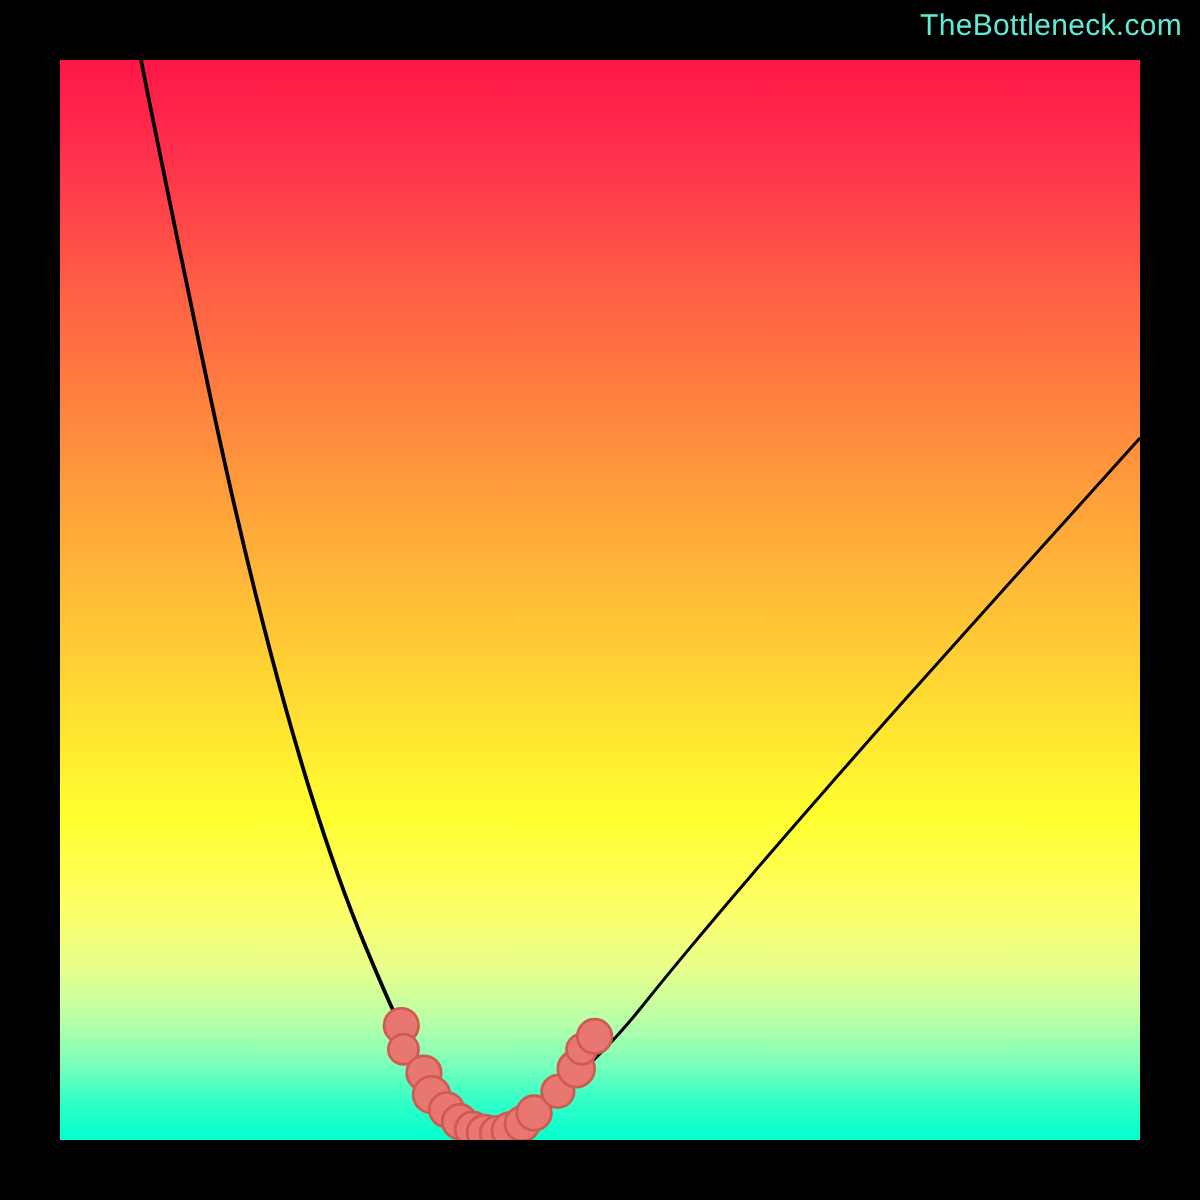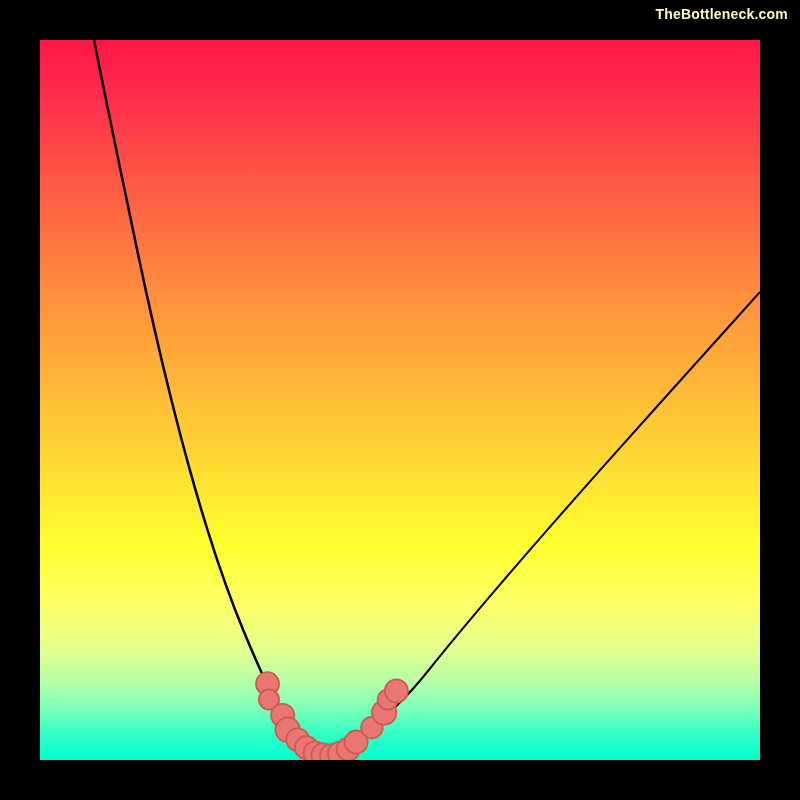--- a/index.html
+++ b/index.html
@@ -43,23 +43,23 @@
     position: absolute;
     left: 0;
     top: 0;
     width: 100%;
     height: 100%;
   }
   .watermark {
     position: absolute;
     top: 6px;
     right: 12px;
-    font-size: 14px;
-    font-weight: 700;
-    color: #fef9c3;
+    font-size: 20px;
+    font-weight: 400;
+    color: #5eead4;
     letter-spacing: 0.2px;
     user-select: none;
   }
 </style>
 </head>
 <body>
 
 <div class="frame">
   <div class="watermark">TheBottleneck.com</div>
   <div class="plot-area">

